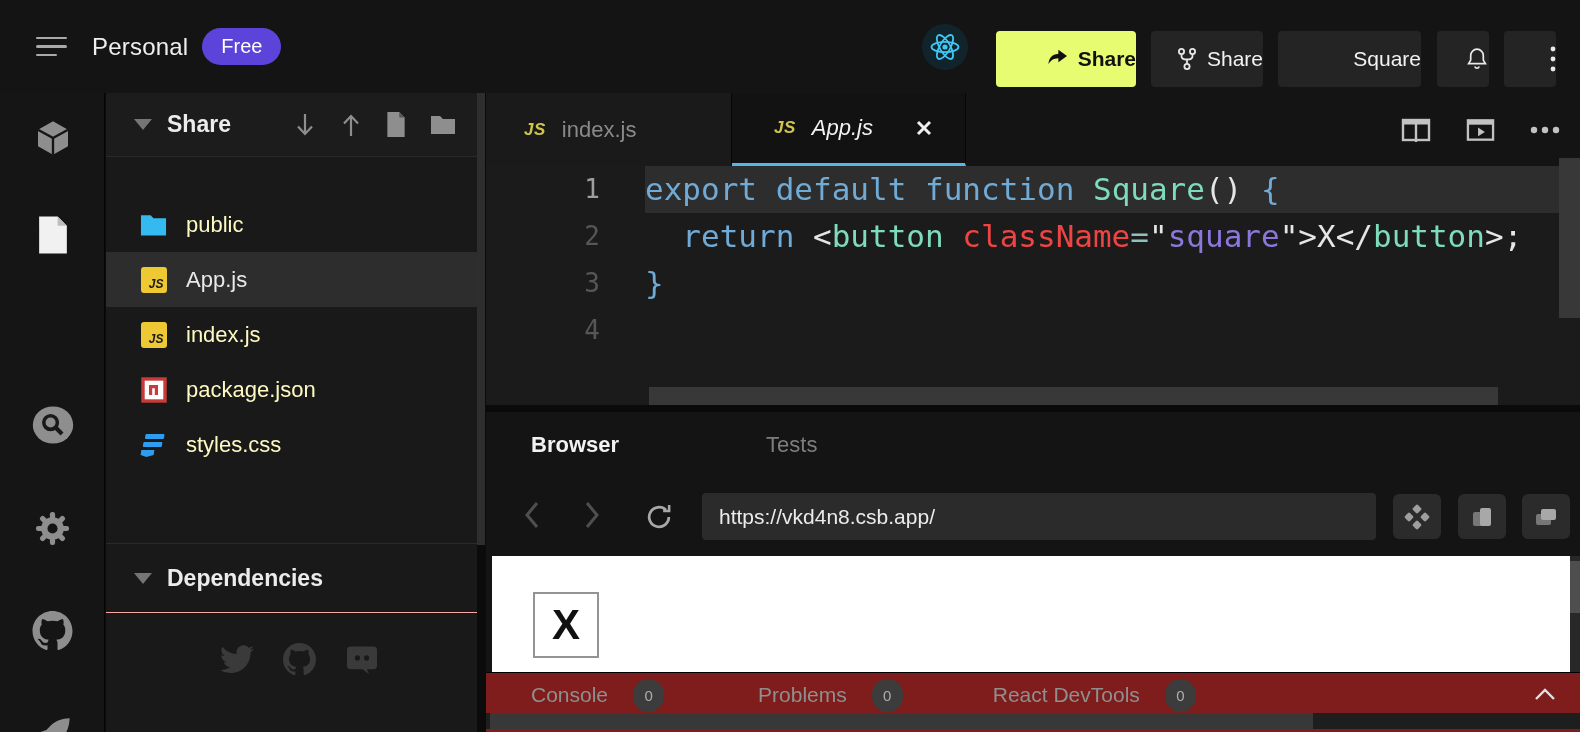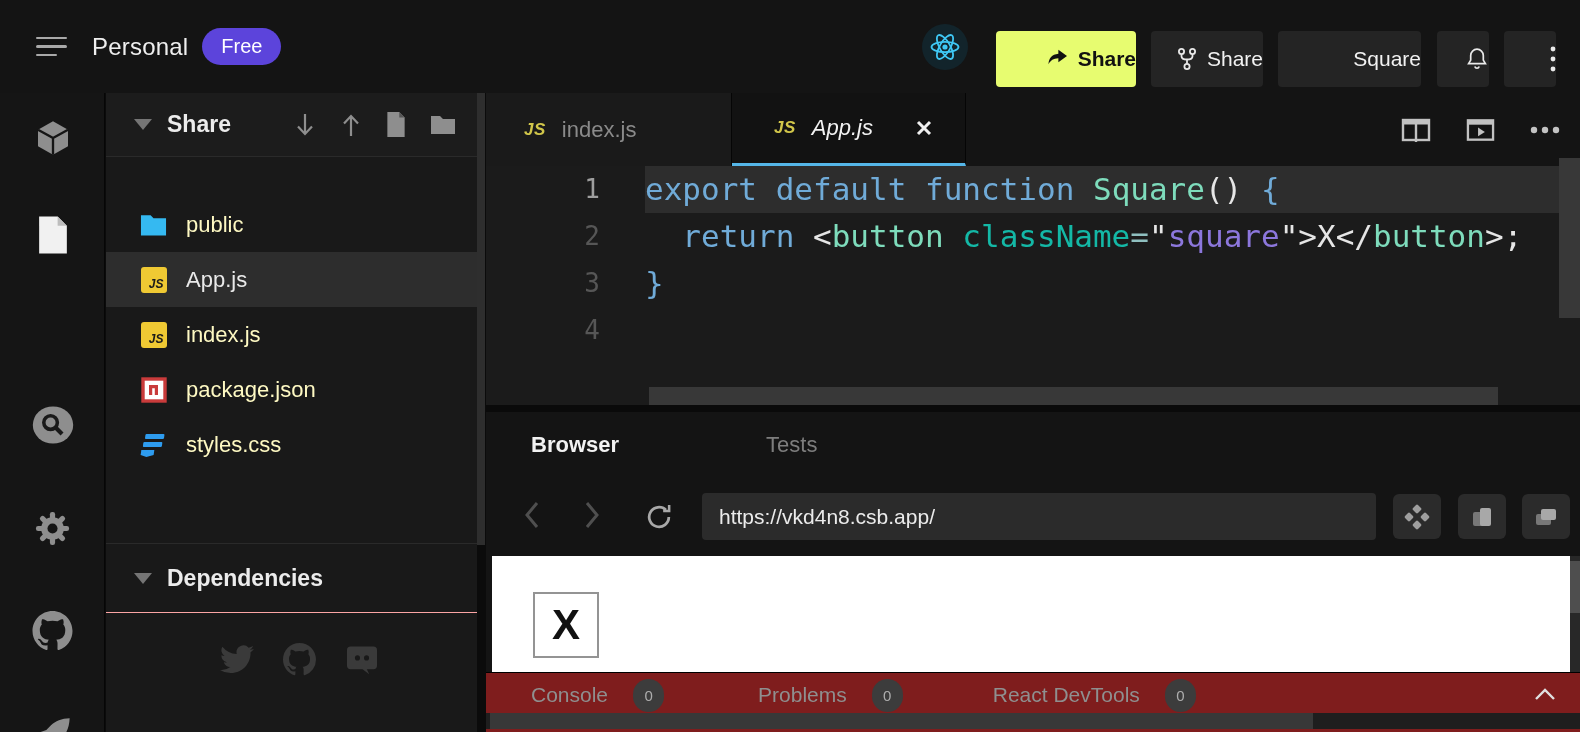--- a/index.html
+++ b/index.html
@@ -59,21 +59,21 @@
   .tabbar-icons { margin-left:auto; display:flex; align-items:center; gap:35px; padding-right:20px; }
   .tabbar-icons .tbi { cursor:pointer; display:flex; }
 
   .code-area { position:absolute; left:0; top:73px; width:100%; height:239px; cursor:text; }
   .code-line { height:47px; display:flex; font-family:"DejaVu Sans Mono", monospace; }
   .ln { width:114px; text-align:right; font-size:26px; color:#565656; line-height:47px; }
   .code-line.active .ln { color:#9E9E9E; }
   .code-content { flex:1; margin-left:45px; white-space:pre; font-size:31px; line-height:47px; }
   .code-line.active .code-content { background:#2D2D2D; }
   .tok-kw { color:#70ABD8; } .tok-fn { color:#7EDCBC; } .tok-tag { color:#7EDCBC; }
-  .tok-attr { color:#14b8a6; } .tok-str { color:#8C77DC; } .tok-op { color:#8FBFBF; } .tok-pl { color:#E6E6E6; }
+  .tok-attr { color:#ef4444; } .tok-str { color:#8C77DC; } .tok-op { color:#8FBFBF; } .tok-pl { color:#E6E6E6; }
   .ed-hscroll { position:absolute; left:163px; top:294px; width:849px; height:18px; background:#383838; cursor:pointer; }
   .ed-vscroll { position:absolute; left:1073px; top:65px; width:21px; height:160px; background:#383838; cursor:pointer; }
 
   .hdivider { position:absolute; left:486px; top:405px; width:1094px; height:7px; background:#0A0A0A; }
 
   
   .browser { position:absolute; left:486px; top:412px; width:1094px; height:260px; background:#141414; }
   .browser-tabs { position:absolute; left:0; top:0; height:66px; display:flex; align-items:center; }
   .btab { font-size:22px; cursor:pointer; }
   .btab.active { color:#F2F2F2; font-weight:700; margin-left:45px; }

